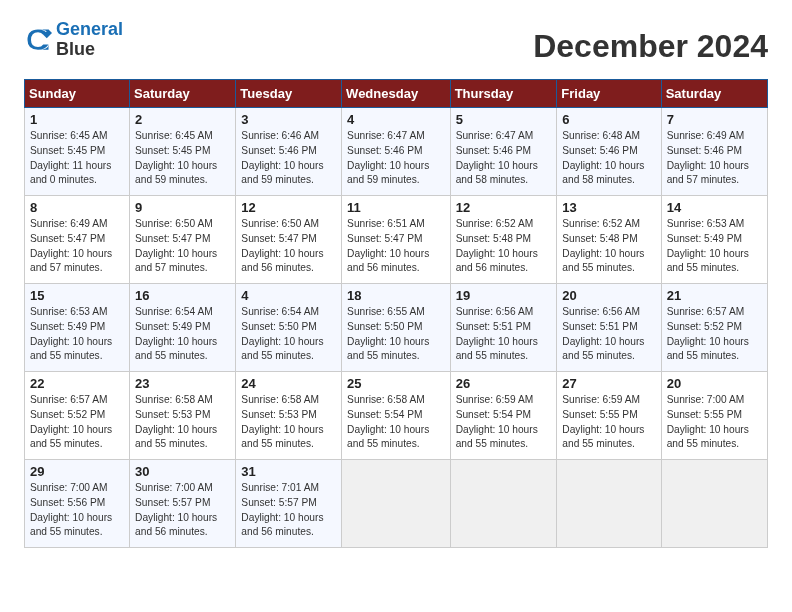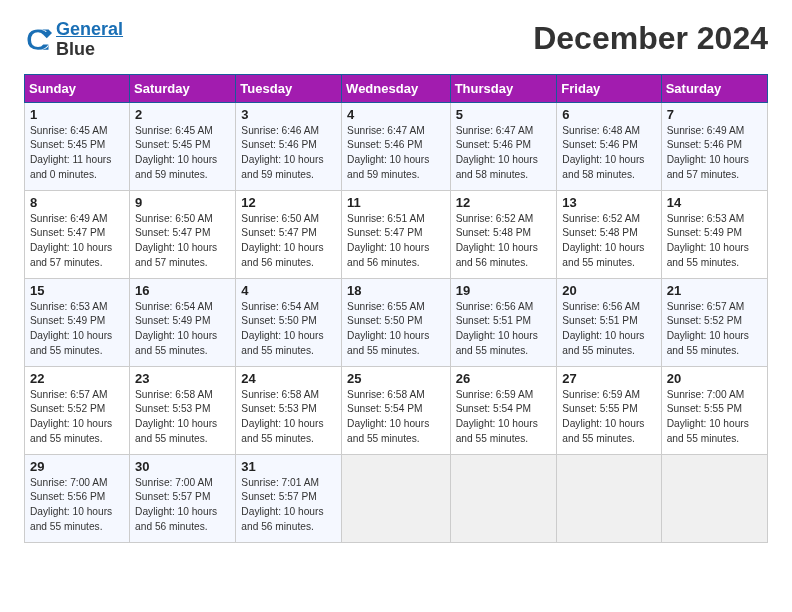--- a/index.html
+++ b/index.html
@@ -26,46 +26,46 @@
       gap: 4px;
     }
     .logo-text {
       font-size: 18px;
       font-weight: bold;
       color: #333;
       line-height: 1.1;
     }
     .logo-text span {
       color: #1a6fb5;
-      text-decoration: underline;
     }
     .logo-icon {
       width: 28px;
       height: 28px;
     }
     .title-block {
       text-align: right;
+      margin-top: 8px;
     }
     .month-title {
       font-size: 32px;
       font-weight: bold;
       color: #333;
     }
     .location {
       font-size: 14px;
       color: #555;
       margin-top: 2px;
     }
     .calendar {
       width: 100%;
       border-collapse: collapse;
       font-size: 11px;
     }
     .calendar th {
-      background-color: #a21caf;
+      background-color: #7f1d1d;
       color: #fff;
       padding: 6px 4px;
       text-align: left;
       font-size: 13px;
       font-weight: bold;
       border: 1px solid #1a5a9a;
     }
     .calendar td {
       border: 1px solid #ccc;
       vertical-align: top;

